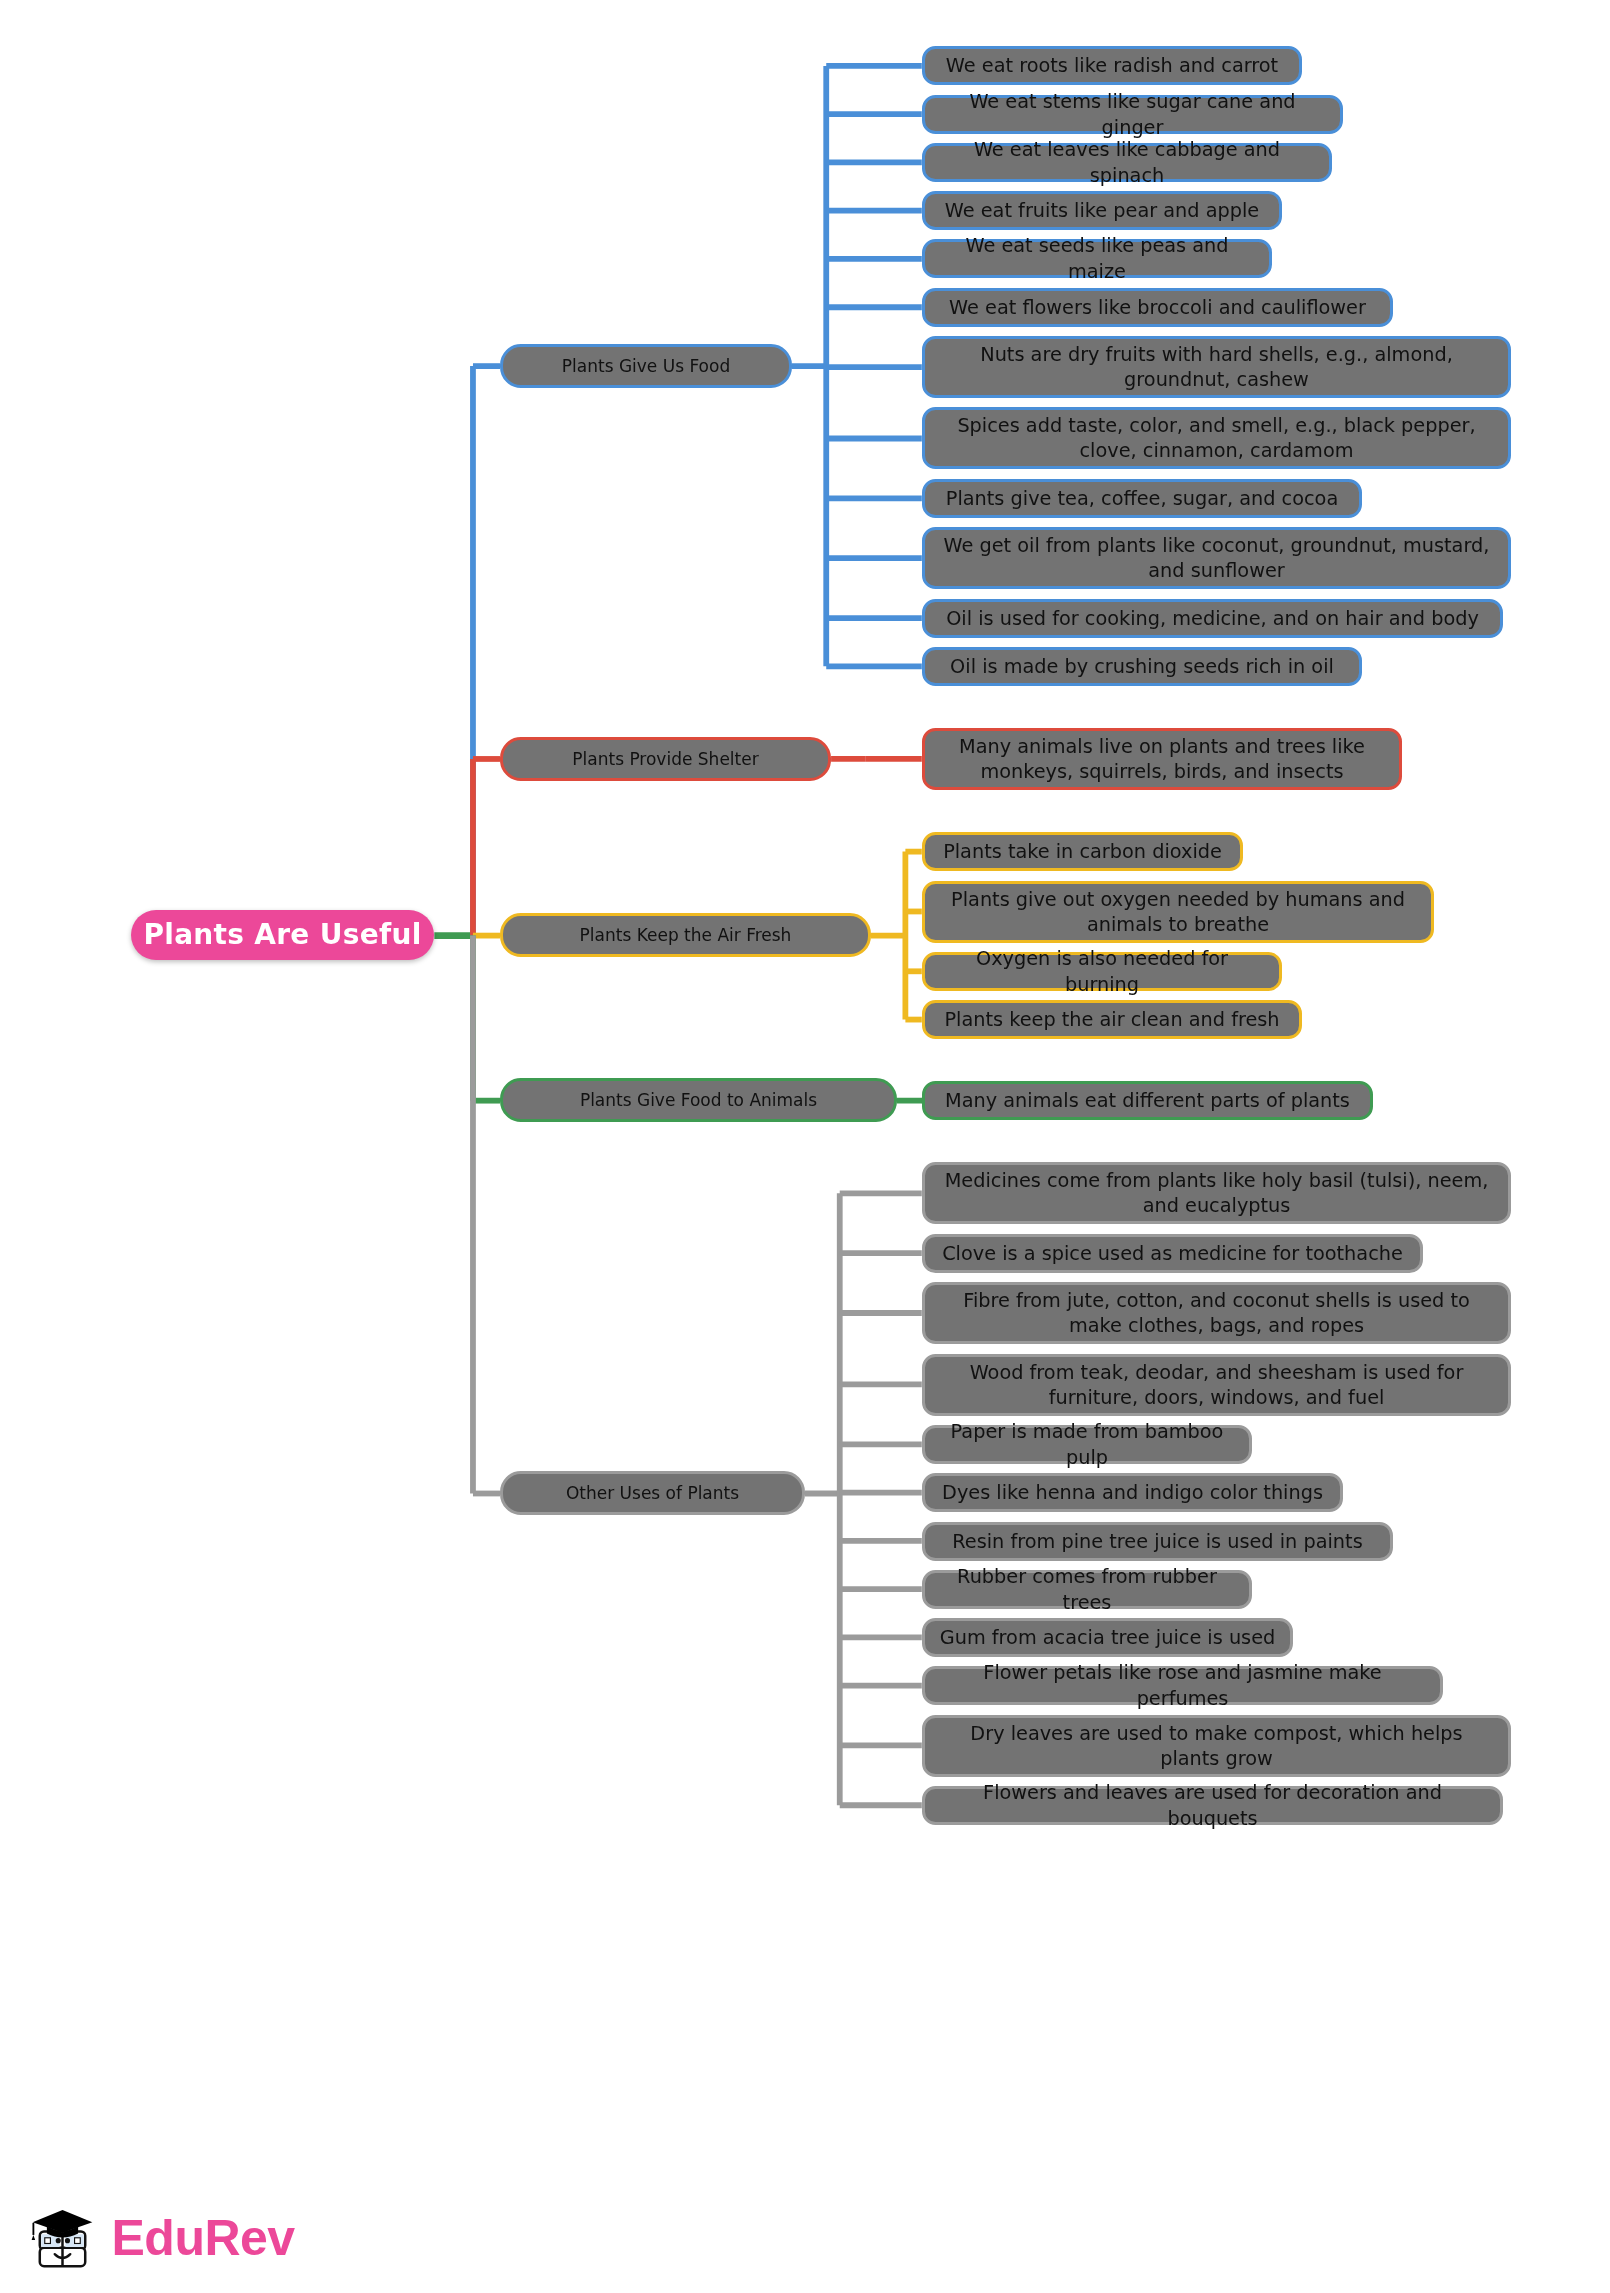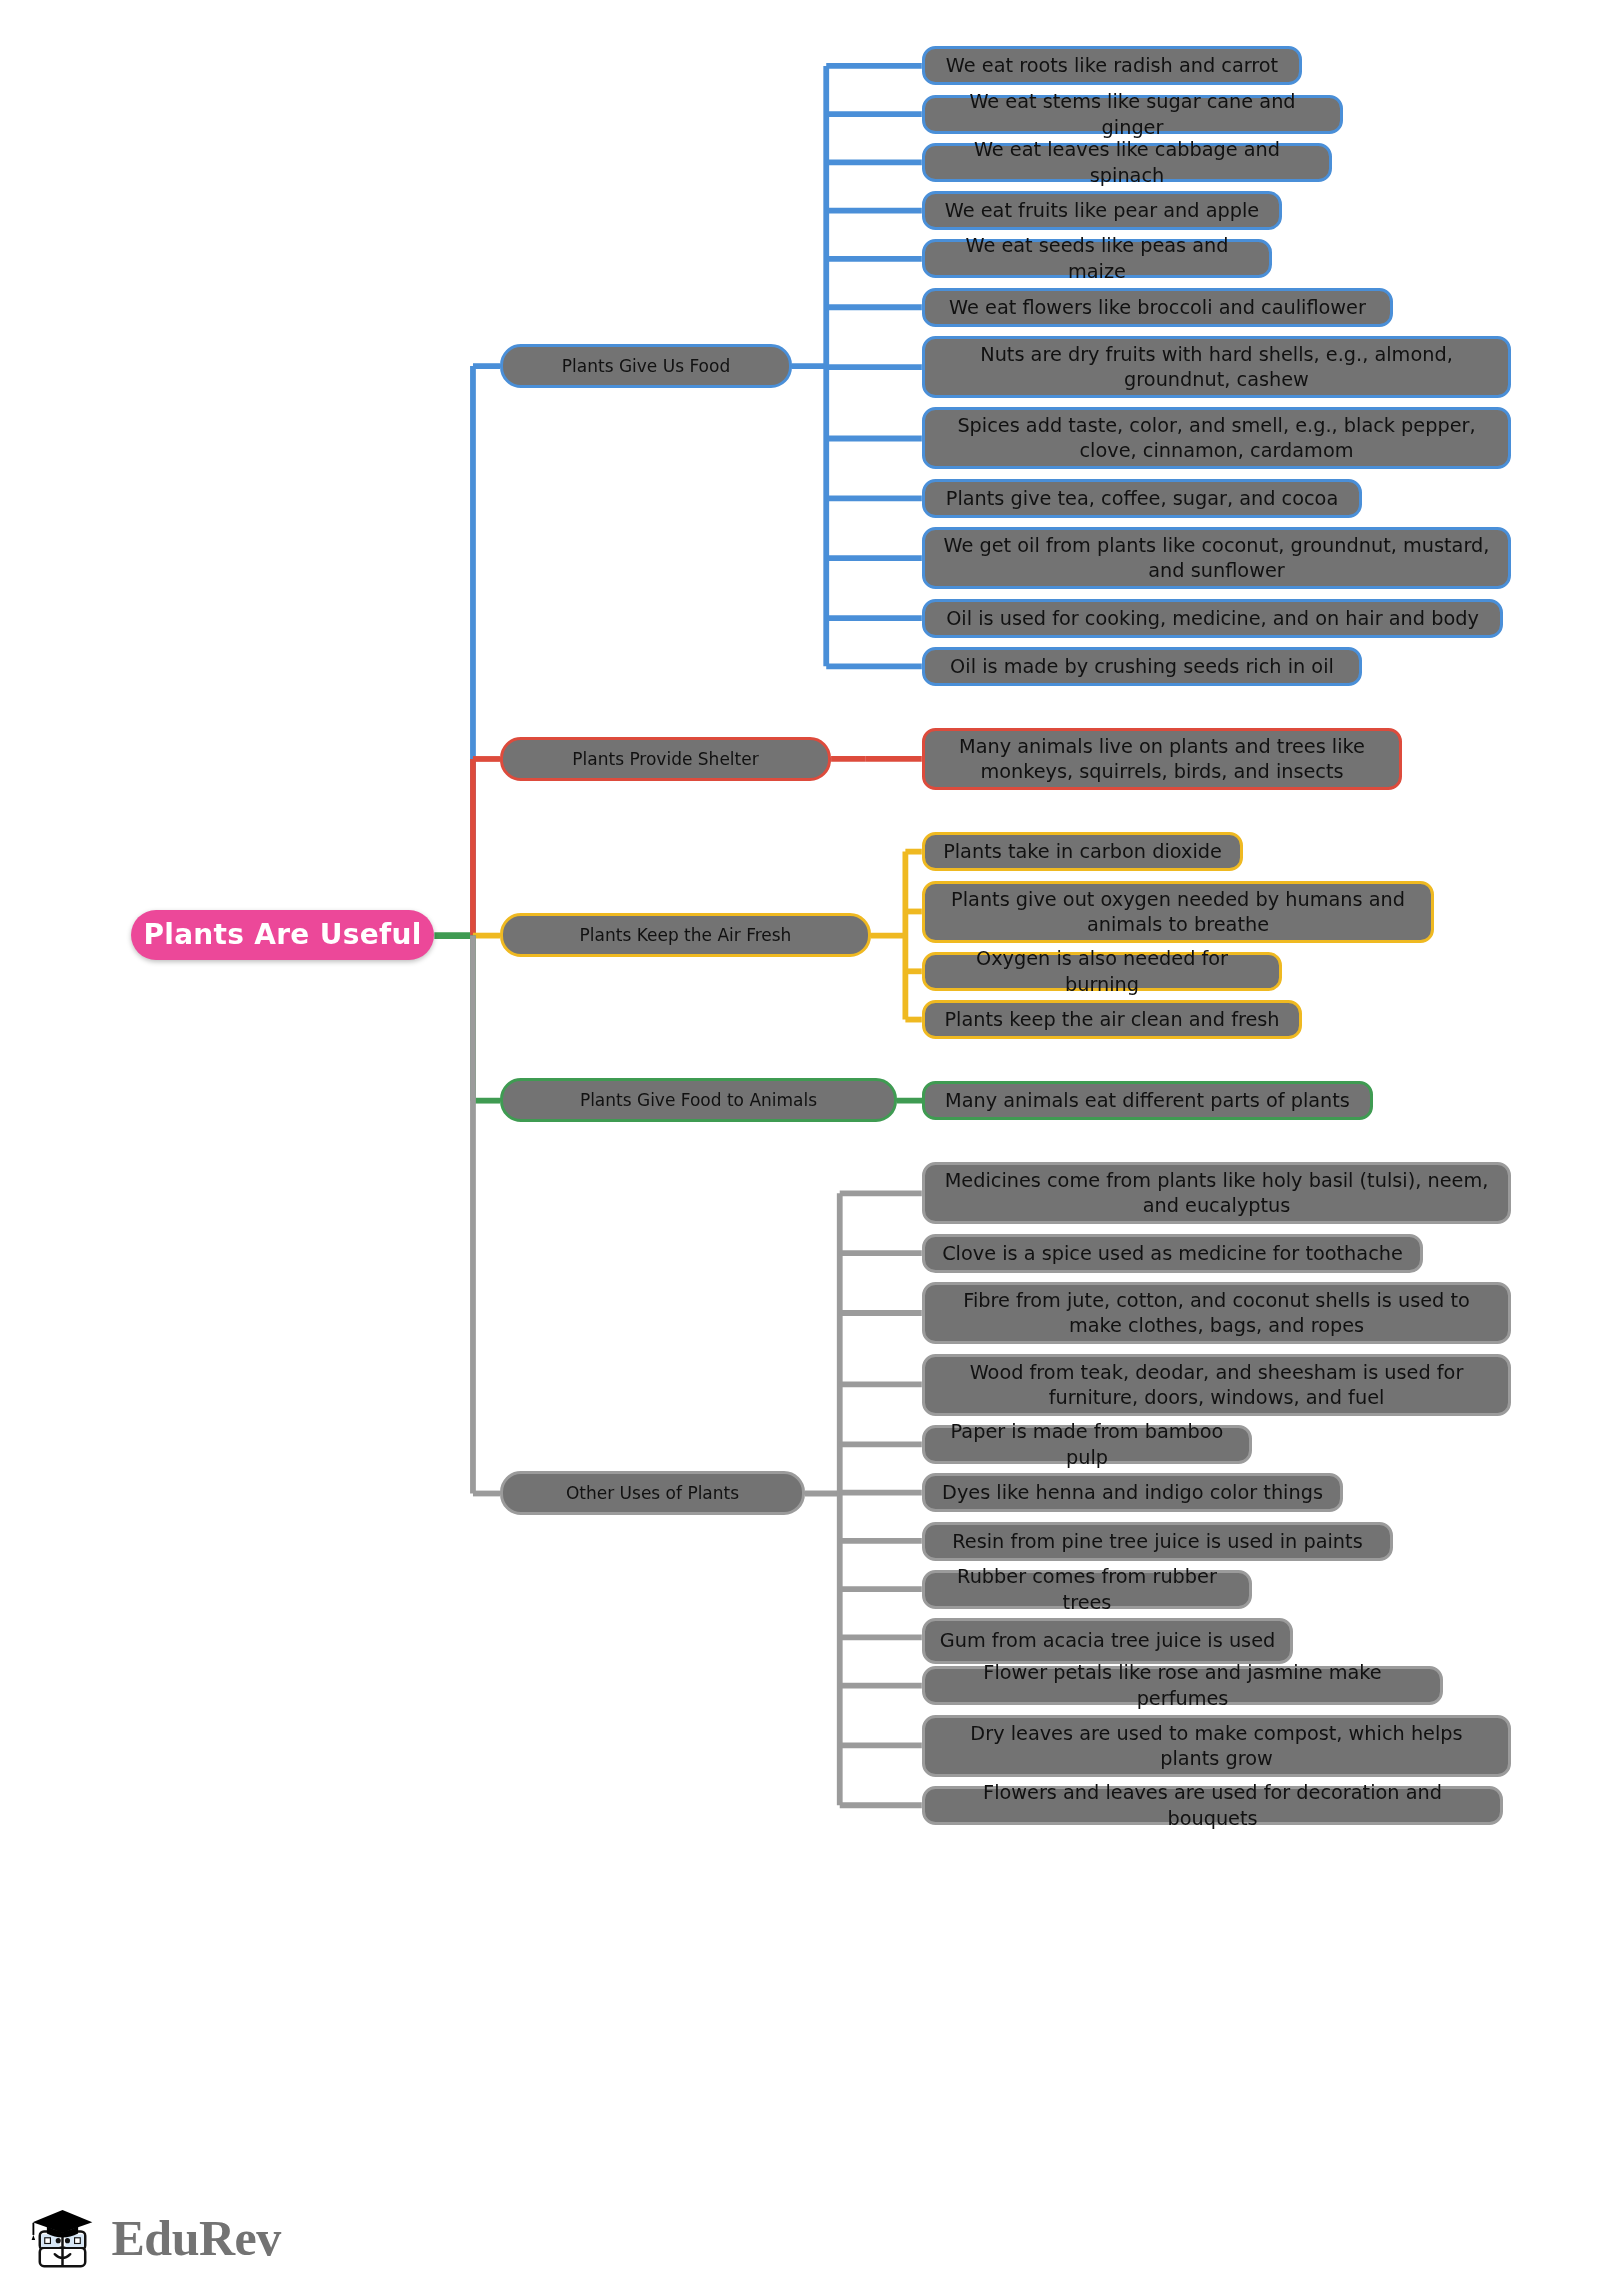--- a/index.html
+++ b/index.html
@@ -82,23 +82,23 @@
     left: 27px;
     bottom: 19.3px;
     display: flex;
     align-items: center;
     gap: 13.5px;
   }
   #logo .mark { width: 71px; height: 71px; display: block; }
   #logo .wordmark {
     font-size: 50px;
     font-weight: bold;
-    color: #737373;
+    color: #ec4899;
     letter-spacing: -0.5px;
-    font-family: Liberation Serif, serif;
+    font-family: Liberation Sans, sans-serif;
   }
 </style>
 </head>
 <body>
 
 <div id="mindmap">
 
   <svg id="wires" viewBox="0 0 1668 2375" width="1610" height="2293" aria-hidden="true">
       <path d="M 450 969 L 490 969" stroke="#3f9b52" stroke-width="7" stroke-linecap="butt" fill="none"></path>
       <path d="M 490 379 L 518 379" stroke="#4a8fd8" stroke-width="6" stroke-linecap="butt" fill="none"></path>
@@ -179,21 +179,21 @@
       <div class="node leaf b-green" style="left: 922px; top: 1081px; width: 451px; height: 39px;">Many animals eat different parts of plants</div>
       <div class="node branch b-gray" style="left: 500px; top: 1471px; width: 305px; height: 44px;">Other Uses of Plants</div>
       <div class="node leaf b-gray" style="left: 922px; top: 1162px; width: 589px; height: 62px;">Medicines come from plants like holy basil (tulsi), neem, and eucalyptus</div>
       <div class="node leaf b-gray" style="left: 922px; top: 1234px; width: 501px; height: 39px;">Clove is a spice used as medicine for toothache</div>
       <div class="node leaf b-gray" style="left: 922px; top: 1282px; width: 589px; height: 62px;">Fibre from jute, cotton, and coconut shells is used to make clothes, bags, and ropes</div>
       <div class="node leaf b-gray" style="left: 922px; top: 1354px; width: 589px; height: 62px;">Wood from teak, deodar, and sheesham is used for furniture, doors, windows, and fuel</div>
       <div class="node leaf b-gray" style="left: 922px; top: 1425px; width: 330px; height: 39px;">Paper is made from bamboo pulp</div>
       <div class="node leaf b-gray" style="left: 922px; top: 1473px; width: 421px; height: 39px;">Dyes like henna and indigo color things</div>
       <div class="node leaf b-gray" style="left: 922px; top: 1522px; width: 471px; height: 39px;">Resin from pine tree juice is used in paints</div>
       <div class="node leaf b-gray" style="left: 922px; top: 1570px; width: 330px; height: 39px;">Rubber comes from rubber trees</div>
-      <div class="node leaf b-gray" style="left: 922px; top: 1618px; width: 371px; height: 46px;">Gum from acacia tree juice is used</div>
+      <div class="node leaf b-gray" style="left: 922px; top: 1618px; width: 371px; height: 39px;">Gum from acacia tree juice is used</div>
       <div class="node leaf b-gray" style="left: 922px; top: 1666px; width: 521px; height: 39px;">Flower petals like rose and jasmine make perfumes</div>
       <div class="node leaf b-gray" style="left: 922px; top: 1715px; width: 589px; height: 62px;">Dry leaves are used to make compost, which helps plants grow</div>
       <div class="node leaf b-gray" style="left: 922px; top: 1786px; width: 581px; height: 39px;">Flowers and leaves are used for decoration and bouquets</div>
     </div>
 
   <div id="logo">
     <svg class="mark" viewBox="0 0 100 100">
 
       <rect x="18" y="40" width="64" height="26" rx="6" fill="#ffffff" stroke="#111" stroke-width="3.5"></rect>
       <rect x="18" y="63" width="64" height="26" rx="6" fill="#ffffff" stroke="#111" stroke-width="3.5"></rect>

